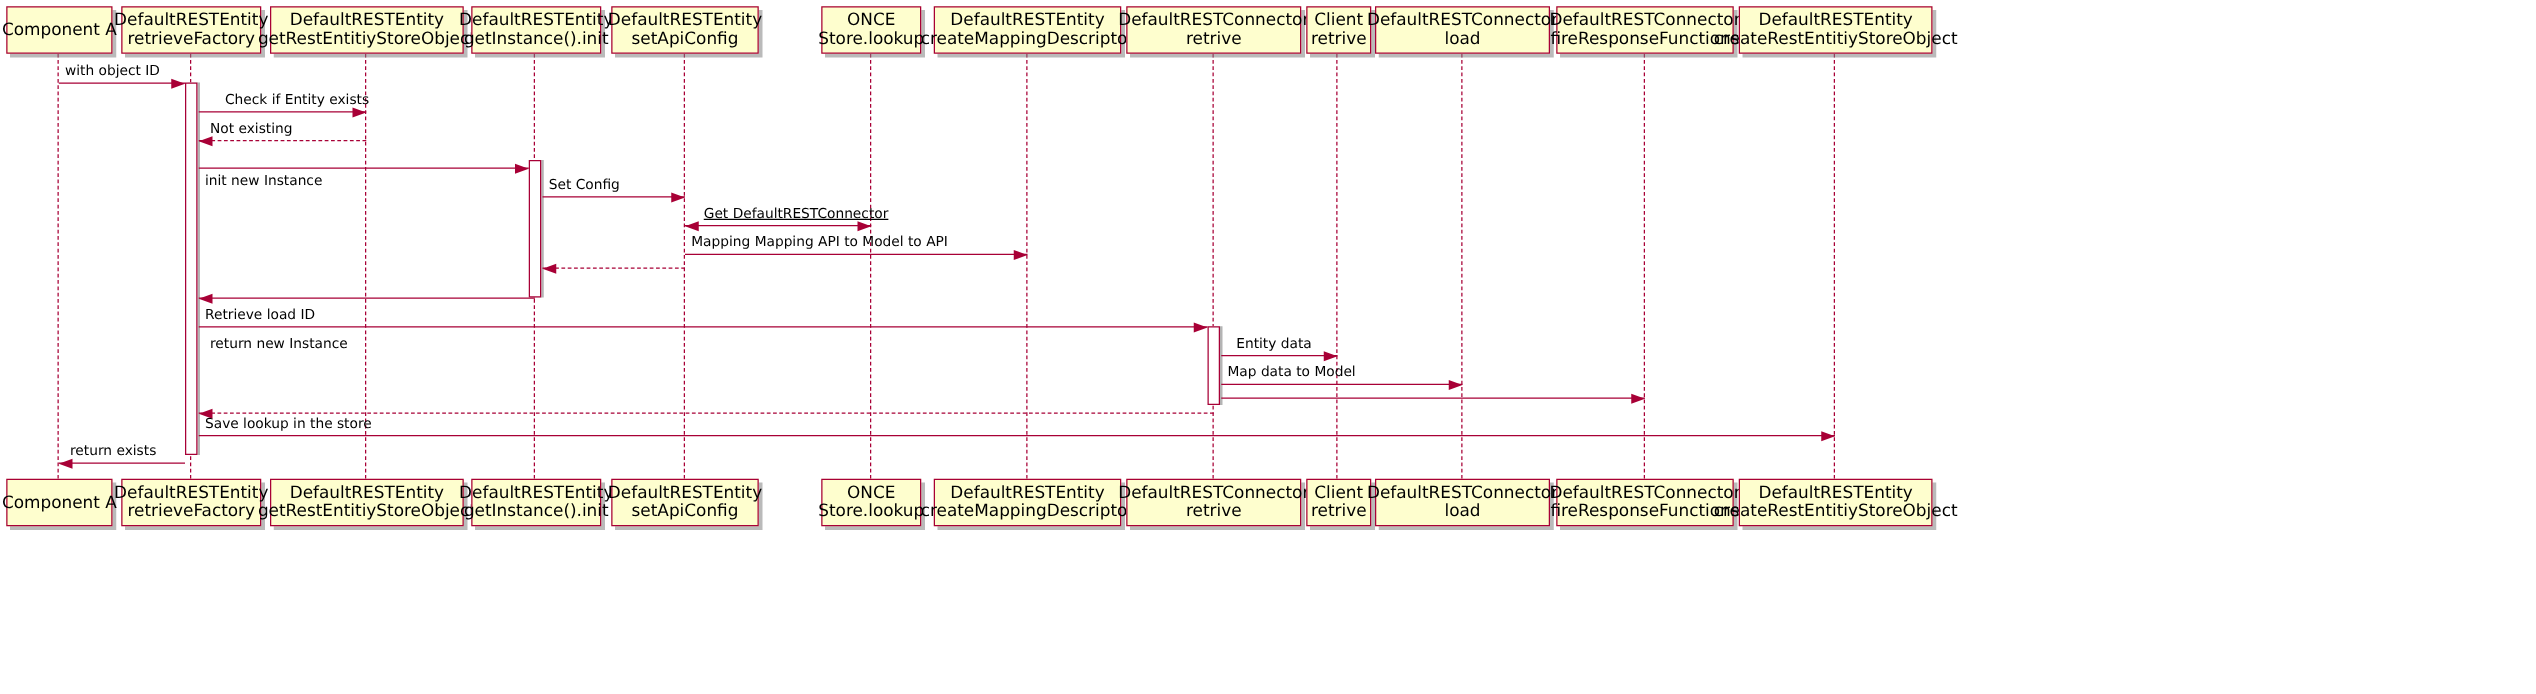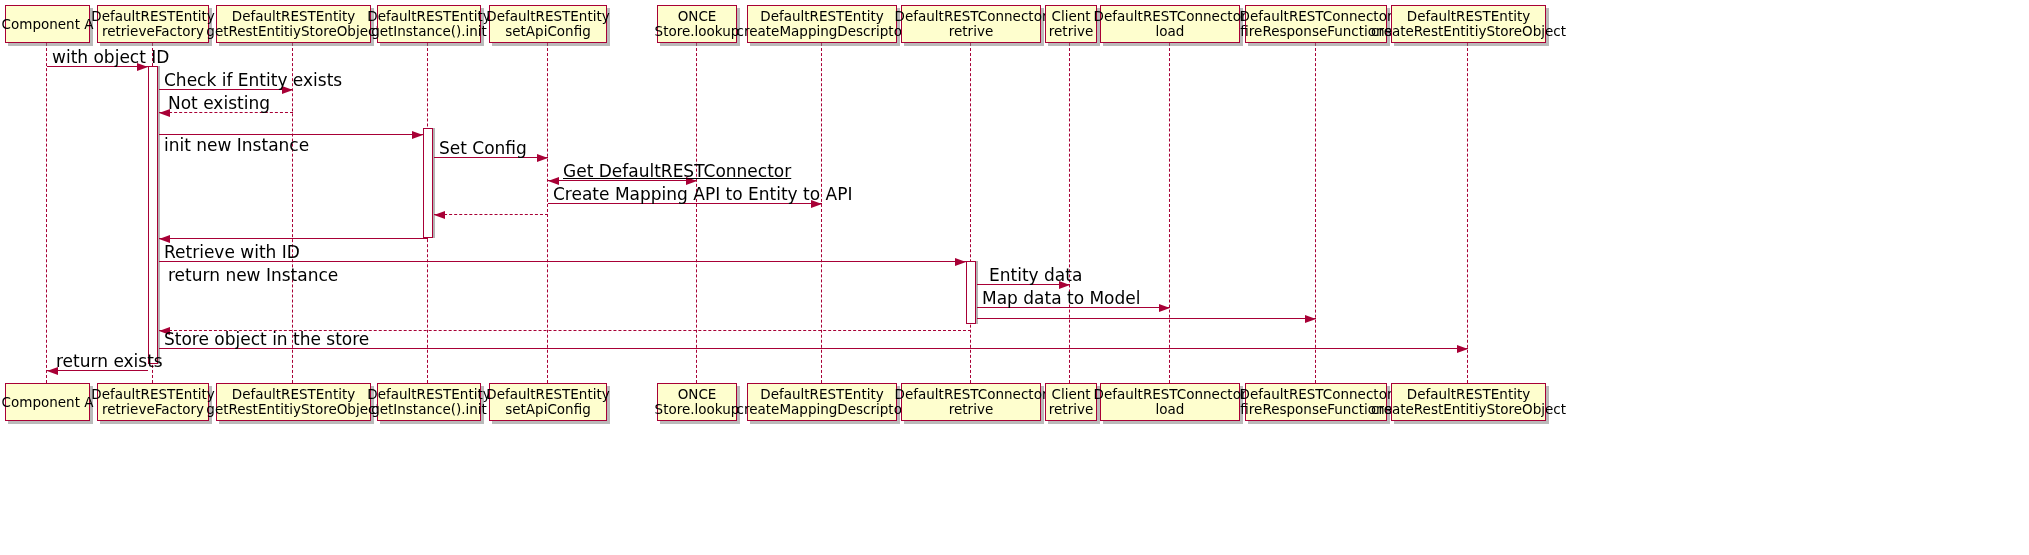--- a/index.html
+++ b/index.html
@@ -58,21 +58,21 @@
     position:absolute;
     width:0;height:0;
     border-top:4.5px solid transparent;
     border-bottom:4.5px solid transparent;
   }
   .arrowhead.right{border-left:11px solid #A80036;}
   .arrowhead.left{border-right:11px solid #A80036;}
 
   .msglabel{
     position:absolute;
-    font-size:17px;
+    font-size:11px;
     line-height:14px;
     color:#000000;
     white-space:pre;
   }
 </style>
 </head>
 <body>
 
 <div id="diagram">
 
@@ -113,54 +113,54 @@
     <div class="pbox" style="left: 1245px; top: 383px; width: 142px; height: 38px;"><span class="l1">DefaultRESTConnector</span><span class="l2">fireResponseFunctions</span></div>
     <div class="pbox" style="left: 1391px; top: 383px; width: 155px; height: 38px;"><span class="l1">DefaultRESTEntity</span><span class="l2">createRestEntitiyStoreObject</span></div>
     <div class="activation" style="left: 148px; top: 66px; height: 298px;"></div>
     <div class="activation" style="left: 423px; top: 128px; height: 110px;"></div>
     <div class="activation" style="left: 966px; top: 261px; height: 63px;"></div>
     <div class="msgline" style="left: 47px; top: 66px; width: 101px;"></div>
     <div class="arrowhead right" style="left: 137px; top: 62.5px;"></div>
     <div class="msglabel" style="left: 52px; top: 50px;">with object ID</div>
     <div class="msgline" style="left: 159px; top: 89px; width: 134px;"></div>
     <div class="arrowhead right" style="left: 282px; top: 85.5px;"></div>
-    <div class="msglabel" style="left: 164px; top: 73px;">Check if Entity exists</div>
+    <div class="msglabel" style="left: 180px; top: 73px;">Check if Entity exists</div>
     <div class="msgline dotted" style="left: 159px; top: 112px; width: 134px;"></div>
     <div class="arrowhead left" style="left: 159px; top: 108.5px;"></div>
     <div class="msglabel" style="left: 168px; top: 96px;">Not existing</div>
     <div class="msgline" style="left: 159px; top: 134px; width: 264px;"></div>
     <div class="arrowhead right" style="left: 412px; top: 130.5px;"></div>
     <div class="msglabel" style="left: 164px; top: 118px; margin-top: 20px;">init new Instance</div>
     <div class="msgline" style="left: 434px; top: 157px; width: 114px;"></div>
     <div class="arrowhead right" style="left: 537px; top: 153.5px;"></div>
     <div class="msglabel" style="left: 439px; top: 141px; text-align: center;">Set Config</div>
     <div class="msgline" style="left: 548px; top: 180px; width: 149px;"></div>
     <div class="arrowhead right" style="left: 686px; top: 176.5px;"></div>
     <div class="arrowhead left" style="left: 548px; top: 176.5px;"></div>
     <div class="msglabel" style="left: 563px; top: 164px; text-decoration: underline;">Get DefaultRESTConnector</div>
     <div class="msgline" style="left: 548px; top: 203px; width: 274px;"></div>
     <div class="arrowhead right" style="left: 811px; top: 199.5px;"></div>
-    <div class="msglabel" style="left: 553px; top: 187px;">Create Mapping API to Entity to API</div>
+    <div class="msglabel" style="left: 553px; top: 187px;">Mapping Mapping API to Model to API</div>
     <div class="msgline dotted" style="left: 434px; top: 214px; width: 114px;"></div>
     <div class="arrowhead left" style="left: 434px; top: 210.5px;"></div>
     <div class="msgline" style="left: 159px; top: 238px; width: 269px;"></div>
     <div class="arrowhead left" style="left: 159px; top: 234.5px;"></div>
     <div class="msglabel" style="left: 168px; top: 222px; margin-top: 46px;">return new Instance</div>
     <div class="msgline" style="left: 159px; top: 261px; width: 807px;"></div>
     <div class="arrowhead right" style="left: 955px; top: 257.5px;"></div>
-    <div class="msglabel" style="left: 164px; top: 245px;">Retrieve with ID</div>
+    <div class="msglabel" style="left: 164px; top: 245px;">Retrieve load ID</div>
     <div class="msgline" style="left: 977px; top: 284px; width: 93px;"></div>
     <div class="arrowhead right" style="left: 1059px; top: 280.5px;"></div>
     <div class="msglabel" style="left: 989px; top: 268px;">Entity data</div>
     <div class="msgline" style="left: 977px; top: 307px; width: 193px;"></div>
     <div class="arrowhead right" style="left: 1159px; top: 303.5px;"></div>
     <div class="msglabel" style="left: 982px; top: 291px; text-align: center;">Map data to Model</div>
     <div class="msgline" style="left: 977px; top: 318px; width: 339px;"></div>
     <div class="arrowhead right" style="left: 1305px; top: 314.5px;"></div>
     <div class="msgline dotted" style="left: 159px; top: 330px; width: 812px;"></div>
     <div class="arrowhead left" style="left: 159px; top: 326.5px;"></div>
     <div class="msgline" style="left: 159px; top: 348px; width: 1309px;"></div>
     <div class="arrowhead right" style="left: 1457px; top: 344.5px;"></div>
-    <div class="msglabel" style="left: 164px; top: 332px;">Store object in the store</div>
+    <div class="msglabel" style="left: 164px; top: 332px;">Save lookup in the store</div>
     <div class="msgline" style="left: 47px; top: 370px; width: 101px;"></div>
     <div class="arrowhead left" style="left: 47px; top: 366.5px;"></div>
     <div class="msglabel" style="left: 56px; top: 354px;">return exists</div>
   </div>
 
 </body></html>

